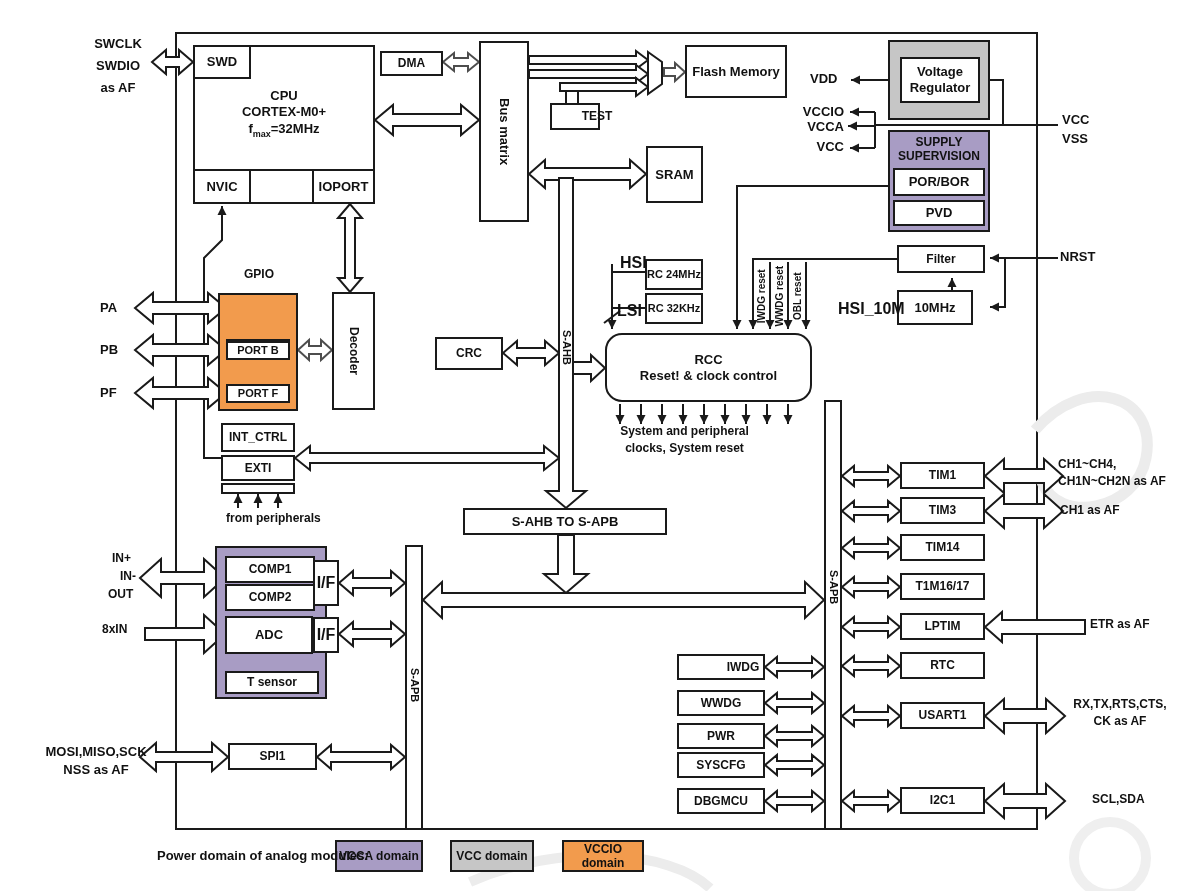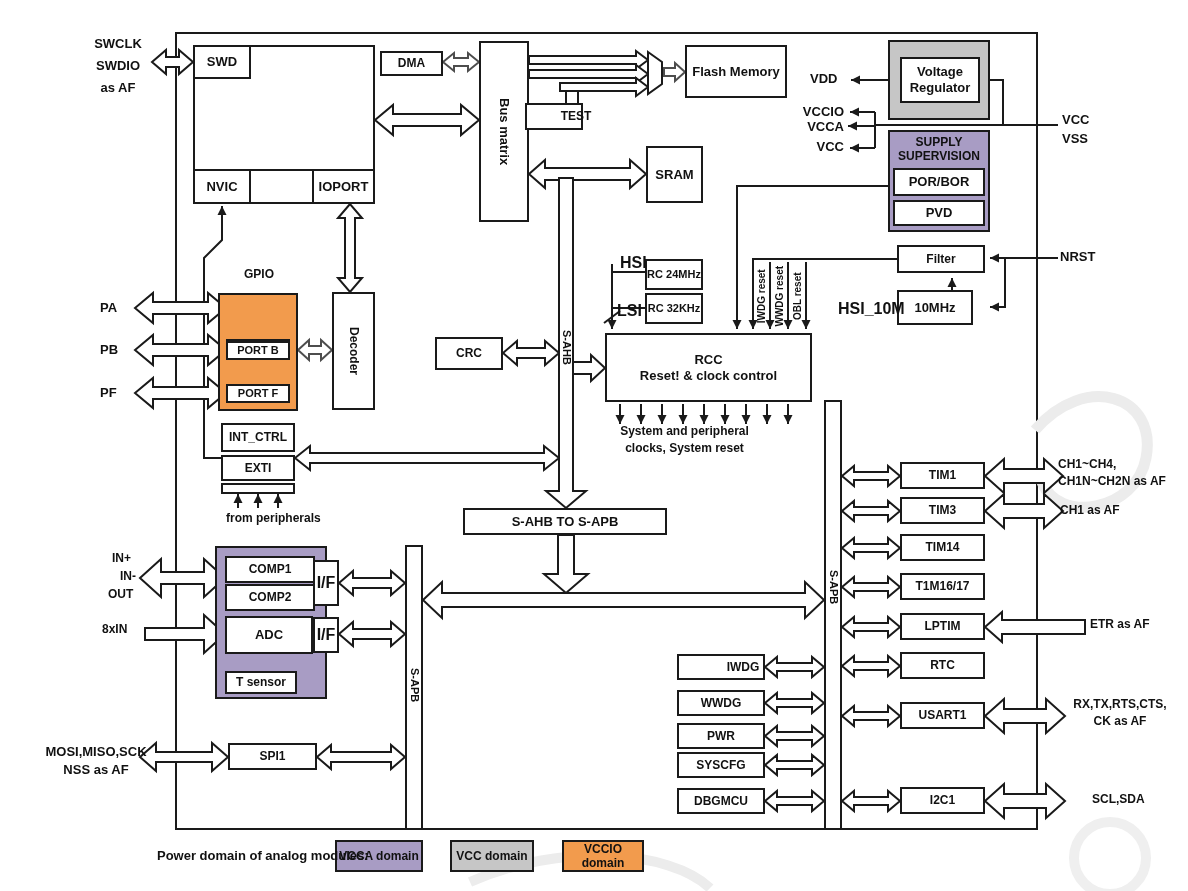--- a/index.html
+++ b/index.html
@@ -144,35 +144,40 @@
       <polygon points="765,736 777,726 777,732 812,732 812,726 824,736 812,746 812,740 777,740 777,746" fill="#fff" stroke="#1a1a1a" stroke-width="2" stroke-linejoin="miter"></polygon>
       <polygon points="765,765 777,755 777,761 812,761 812,755 824,765 812,775 812,769 777,769 777,775" fill="#fff" stroke="#1a1a1a" stroke-width="2" stroke-linejoin="miter"></polygon>
       <polygon points="765,801 777,791 777,797 812,797 812,791 824,801 812,811 812,805 777,805 777,811" fill="#fff" stroke="#1a1a1a" stroke-width="2" stroke-linejoin="miter"></polygon>
       <polygon points="648,52 662,62 662,84 648,94" fill="#fff" stroke="#1a1a1a" stroke-width="2"></polygon>
     </svg>
 
   <div class="cell" style="left:193px;top:45px;width:182px;height:159px;"></div>
   <div class="blk" style="left:193px;top:45px;width:58px;height:34px;">
       <span>SWD</span>
     </div>
+  <div class="lbl ctr" style="left:195px;top:88px;width:178px;text-align:center;">
+    <span style="display:block;">CPU</span>
+    <span style="display:block;">CORTEX-M0+</span>
+    <span style="display:block;"><span>f</span><sub>max</sub><span>=32MHz</span></span>
+  </div>
   <div class="blk" style="left:193px;top:169px;width:58px;height:35px;">
       <span>NVIC</span>
     </div>
   <div class="cell" style="left:249px;top:169px;width:65px;height:35px;"></div>
   <div class="blk" style="left:312px;top:169px;width:63px;height:35px;">
       <span>IOPORT</span>
     </div>
 
   <div class="blk f12" style="left:380px;top:51px;width:63px;height:25px;">
       <span>DMA</span>
     </div>
   <div class="blk" style="left:479px;top:41px;width:50px;height:181px;">
       <span class="vtext">Bus matrix</span>
     </div>
-  <div class="blk f12" style="left:525px;top:103px;width:58px;height:27px;padding-left:44px;">
+  <div class="blk f12" style="left:550px;top:103px;width:50px;height:27px;padding-left:44px;">
       <span>TEST</span>
     </div>
   <div class="blk" style="left:685px;top:45px;width:102px;height:53px;">
       <span>Flash Memory</span>
     </div>
   <div class="blk" style="left:646px;top:146px;width:57px;height:57px;">
       <span>SRAM</span>
     </div>
 
   <div class="blk gray" style="left:888px;top:40px;width:102px;height:80px;"></div>
@@ -196,21 +201,21 @@
     </div>
   <div class="blk" style="left:897px;top:290px;width:76px;height:35px;">
       <span>10MHz</span>
     </div>
   <div class="blk f11" style="left:645px;top:259px;width:58px;height:31px;">
       <span>RC 24MHz</span>
     </div>
   <div class="blk f11" style="left:645px;top:293px;width:58px;height:31px;">
       <span>RC 32KHz</span>
     </div>
-  <div class="blk" style="left:605px;top:333px;width:207px;height:69px;">
+  <div class="blk" style="left:605px;top:333px;width:207px;height:69px;border-radius:17px;">
     <span>RCC</span>
       <span>Reset! &amp; clock control</span>
   </div>
 
   <div class="blk orange" style="left:218px;top:293px;width:80px;height:118px;"></div>
   <div class="blk f11" style="left:226px;top:299px;width:64px;height:19px;margin-top:40px;">
       <span>PORT A</span>
     </div>
   <div class="blk f11" style="left:226px;top:341px;width:64px;height:19px;">
       <span>PORT B</span>
@@ -248,21 +253,21 @@
     </div>
   <div class="blk f10" style="left:313px;top:560px;width:26px;height:46px;">
       <span>I/F</span>
     </div>
   <div class="blk" style="left:225px;top:616px;width:88px;height:38px;">
       <span>ADC</span>
     </div>
   <div class="blk f10" style="left:313px;top:617px;width:26px;height:36px;">
       <span>I/F</span>
     </div>
-  <div class="blk f12" style="left:225px;top:671px;width:72px;height:23px;text-align:right;">
+  <div class="blk f12" style="left:225px;top:671px;width:94px;height:23px;text-align:right;">
       <span>T sensor</span>
     </div>
   <div class="blk f12" style="left:228px;top:743px;width:89px;height:27px;">
       <span>SPI1</span>
     </div>
 
   <div class="blk f12" style="left:900px;top:462px;width:85px;height:27px;">
       <span>TIM1</span>
     </div>
   <div class="blk f12" style="left:900px;top:497px;width:85px;height:27px;">

